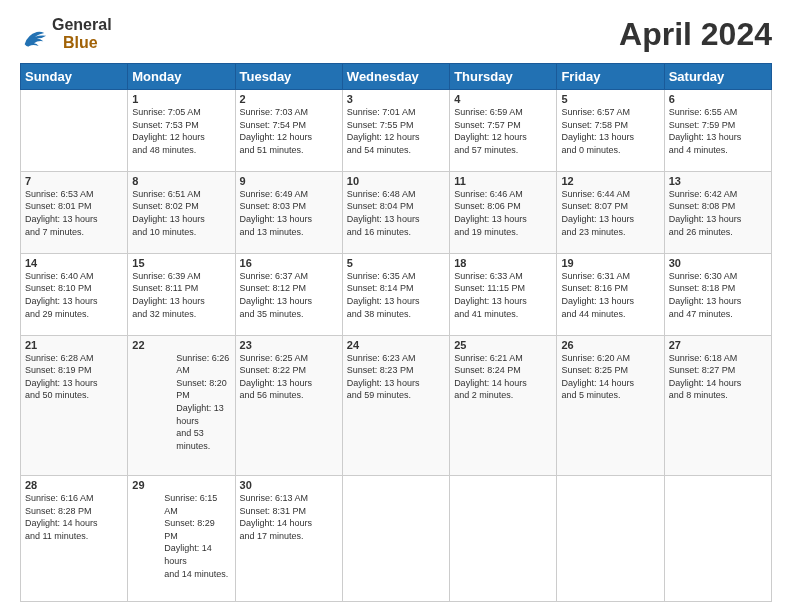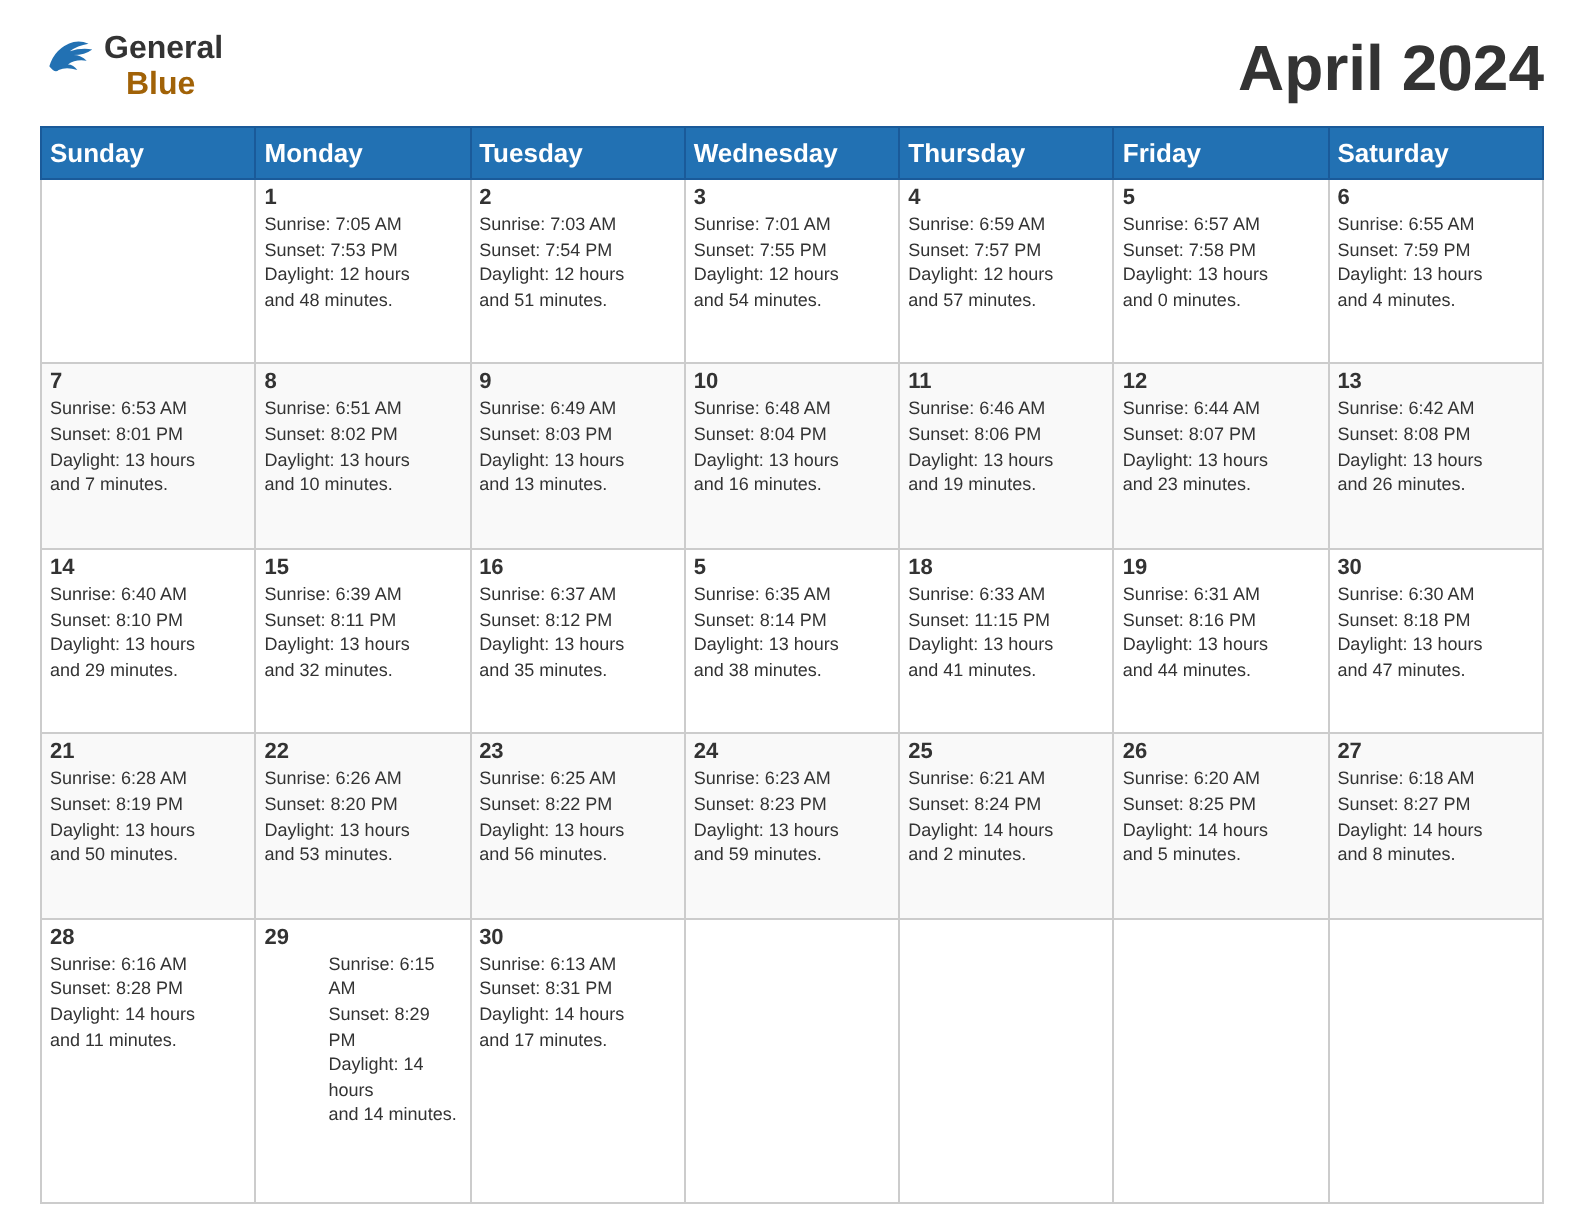--- a/index.html
+++ b/index.html
@@ -18,21 +18,21 @@
       flex-direction: column;
     }
     .header {
       display: flex;
       justify-content: space-between;
       align-items: flex-start;
       margin-bottom: 10px;
     }
     .logo {
       display: flex;
-      align-items: flex-start;
+      align-items: flex-end;
       gap: 4px;
     }
     .logo-text {
       font-size: 16px;
       font-weight: bold;
       line-height: 1.1;
     }
     .logo-text span.general { color: #333; }
     .logo-text span.blue { color: #a16207; margin-left: 11px; }
     .logo-bird {
@@ -275,21 +275,21 @@
         <tr class="row-alt">
           <td>
             <div class="day-number">21</div>
             <div class="day-info" style="white-space: pre-line;">Sunrise: 6:28 AM
 Sunset: 8:19 PM
 Daylight: 13 hours
 and 50 minutes.</div>
           </td>
           <td>
             <div class="day-number">22</div>
-            <div class="day-info" style="white-space: pre-line;">Sunrise: 6:26 AM
+            <div class="day-info" style="white-space: pre-line; margin-left: 44px;">Sunrise: 6:26 AM
 Sunset: 8:20 PM
 Daylight: 13 hours
 and 53 minutes.</div>
           </td>
           <td>
             <div class="day-number">23</div>
             <div class="day-info" style="white-space: pre-line;">Sunrise: 6:25 AM
 Sunset: 8:22 PM
 Daylight: 13 hours
 and 56 minutes.</div>

